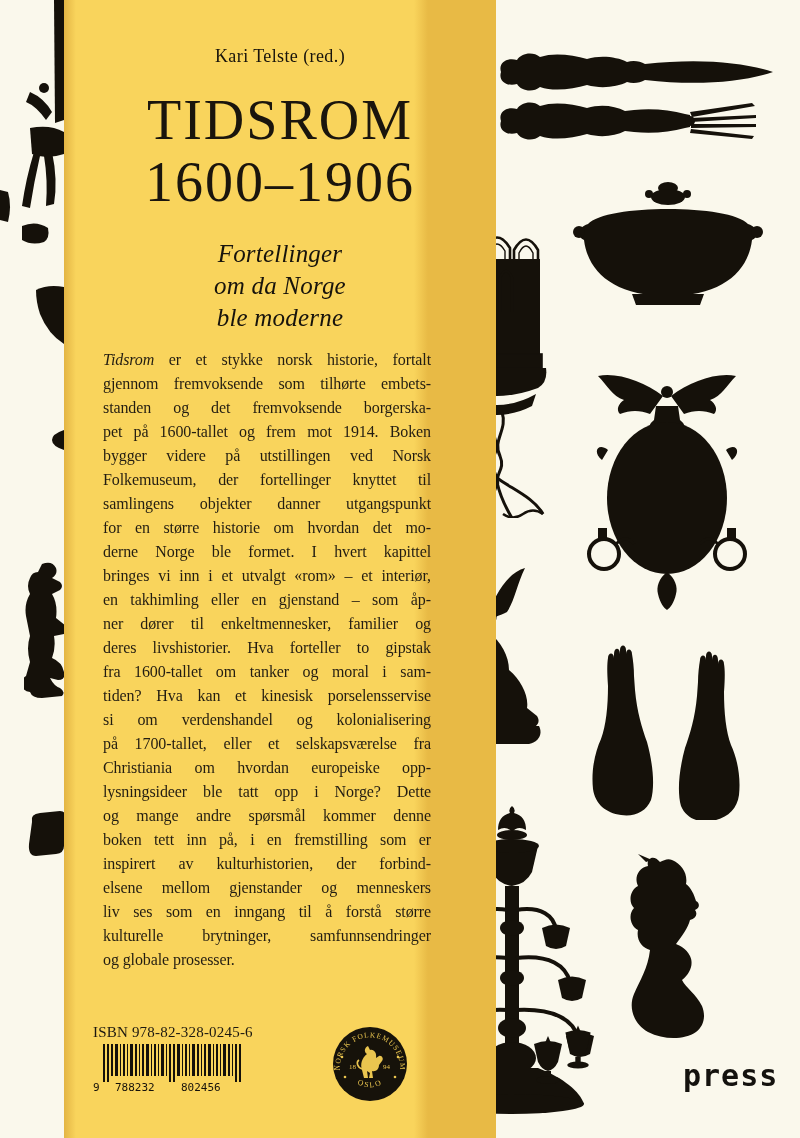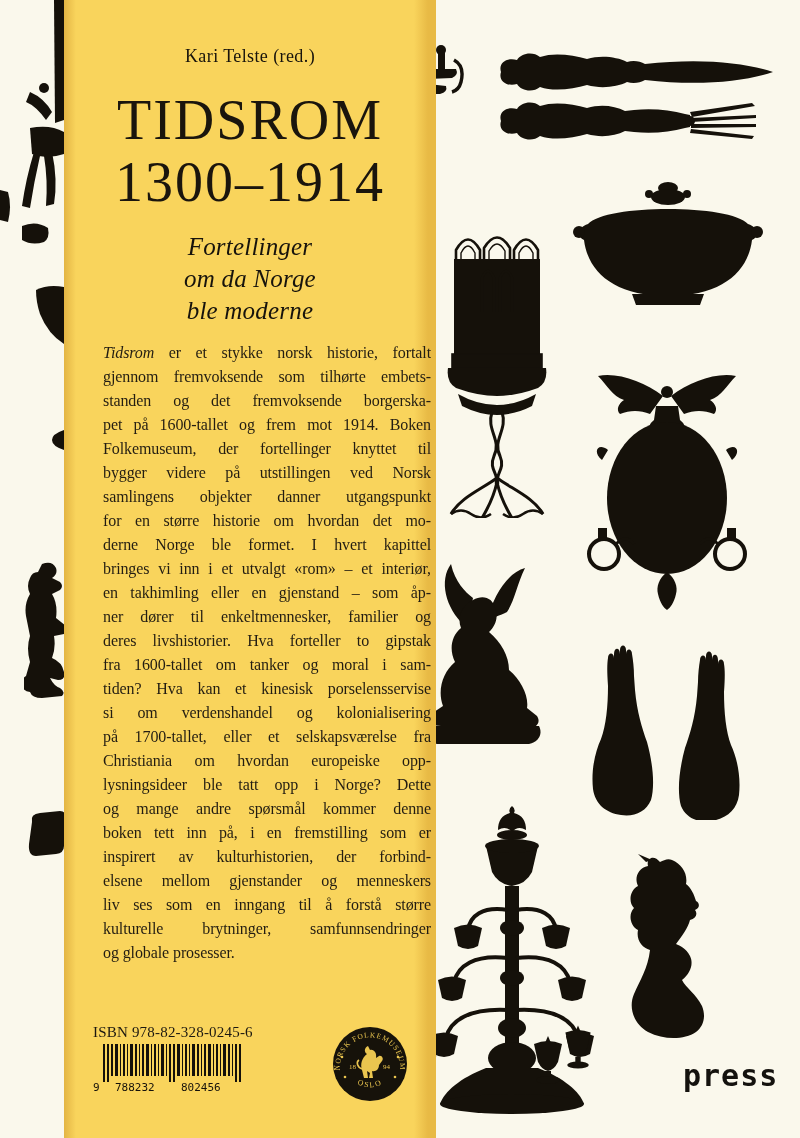--- a/index.html
+++ b/index.html
@@ -2,25 +2,25 @@
 <html><head>
 <meta charset="utf-8">
 <style>
   html,body{margin:0;padding:0}
   body{width:800px;height:1138px;position:relative;overflow:hidden;
        background:#faf8ec;font-family:"Liberation Serif",serif;color:#17130c}
   .sil{position:absolute;z-index:1}
   .sil path,.sil rect,.sil ellipse,.sil circle{fill:#15110a}
   .stroked{fill:none!important;stroke:#15110a}
   
-  .band{position:absolute;left:64px;top:0;width:372px;height:1138px;z-index:2;
+  .band{position:absolute;left:64px;top:0;width:432px;height:1138px;z-index:2;
         background:linear-gradient(90deg,#e3b544 0,#f9d45c 12px,#f9d45c 350px,#e8ba45 364px)}
   .author{padding-top:46px;text-align:center;font-size:18px;letter-spacing:.4px}
   .title{margin-top:22px;text-align:center;font-size:56px;line-height:62px;letter-spacing:2px;color:#1a150d}
-  .subtitle{margin-top:18px;text-align:center;font-style:italic;font-size:25px;line-height:32px;letter-spacing:.2px}
+  .subtitle{margin-top:25px;text-align:center;font-style:italic;font-size:25px;line-height:32px;letter-spacing:.2px}
   .bodytext{margin:17px 7px 0 39px;width:328px;font-size:16px;letter-spacing:-.1px;color:#231d12}
   .bline{height:24px;overflow:hidden;text-align:justify;text-align-last:justify}
   .bline.last{text-align-last:left}
   .it{font-style:italic}
   .isbnblock{position:absolute;left:29px;top:1024px}
   .isbnlabel{font-size:15px;letter-spacing:.2px;color:#1b1710}
   .barcode{display:block;margin-top:3px}
   .barcode rect{fill:#15110a}
   .barcode text{font-family:"DejaVu Sans Mono",monospace;font-size:11px;fill:#15110a}
   .seal{position:absolute;left:268px;top:1026px}
@@ -179,34 +179,34 @@
   <path d="M22,10 L14,2 L28,8 Z"></path>
   <path d="M36,10 C30,2 22,6 24,14 C14,16 10,26 14,34 C6,38 4,50 10,56 C4,62 6,74 14,78 C12,88 18,96 26,98 C24,116 16,128 10,142 C4,156 10,172 24,180 C40,188 60,188 72,180 C80,174 82,164 78,154 C72,142 62,136 58,128 C66,122 70,112 66,104 C62,96 56,94 52,92 C58,84 64,76 66,68 C72,66 74,62 71,58 C76,56 76,51 72,49 C70,42 67,36 62,32 C64,22 58,12 48,8 C44,6 40,8 36,10 Z"></path>
 </svg>
 
 <div class="press">press</div>
 
 <div class="band">
   <div class="author">Kari Telste (red.)</div>
   <div class="title">
     <div>TIDSROM</div>
-    <div>1300–1914</div>
+    <div>1600–1906</div>
   </div>
   <div class="subtitle">
     <div>Fortellinger</div>
     <div>om da Norge</div>
     <div>ble moderne</div>
   </div>
   <div class="bodytext">
     <div class="bline"><span class="it">Tidsrom</span><span> er et stykke norsk historie, fortalt</span></div>
     <div class="bline">gjennom fremvoksende som tilhørte embets-</div>
     <div class="bline">standen og det fremvoksende borgerska-</div>
     <div class="bline">pet på 1600-tallet og frem mot 1914. Boken</div>
+    <div class="bline">bygger videre på utstillingen ved Norsk</div>
     <div class="bline">Folkemuseum, der fortellinger knyttet til</div>
-    <div class="bline">bygger videre på utstillingen ved Norsk</div>
     <div class="bline">samlingens objekter danner utgangspunkt</div>
     <div class="bline">for en større historie om hvordan det mo-</div>
     <div class="bline">derne Norge ble formet. I hvert kapittel</div>
     <div class="bline">bringes vi inn i et utvalgt «rom» – et interiør,</div>
     <div class="bline">en takhimling eller en gjenstand – som åp-</div>
     <div class="bline">ner dører til enkeltmennesker, familier og</div>
     <div class="bline">deres livshistorier. Hva forteller to gipstak</div>
     <div class="bline">fra 1600-tallet om tanker og moral i sam-</div>
     <div class="bline">tiden? Hva kan et kinesisk porselensservise</div>
     <div class="bline">si om verdenshandel og kolonialisering</div>

